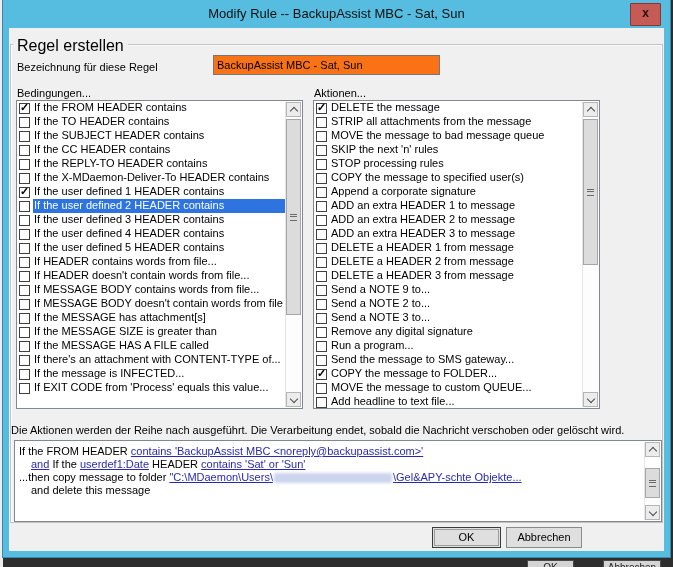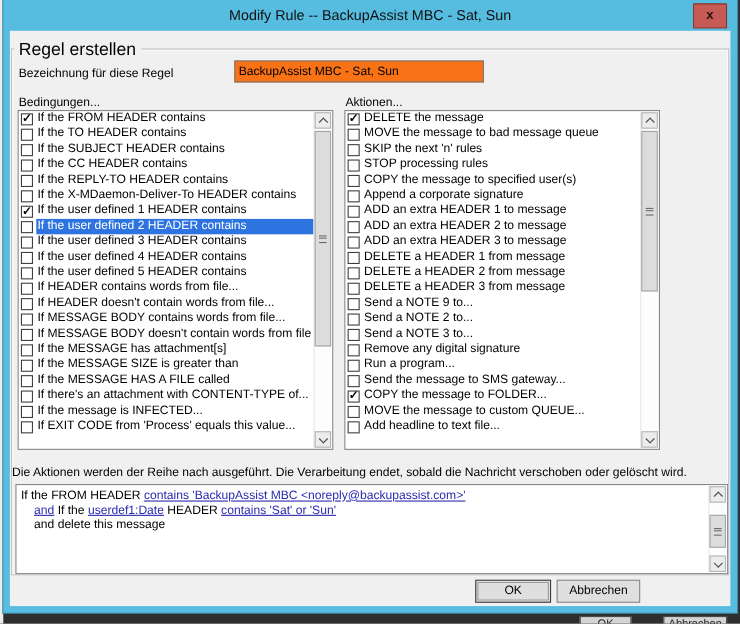--- a/index.html
+++ b/index.html
@@ -211,20 +211,24 @@
       </div>
 
       <div class="listbox lb-right">
         <div class="rows">
 
             <div class="row checked">
               <span class="cbx"></span>
               <span class="row-label">DELETE the message</span>
             </div>
 
+            <div class="row">
+              <span class="cbx"></span>
+              <span class="row-label">STRIP all attachments from the message</span>
+            </div>
 
             <div class="row">
               <span class="cbx"></span>
               <span class="row-label">MOVE the message to bad message queue</span>
             </div>
 
             <div class="row">
               <span class="cbx"></span>
               <span class="row-label">SKIP the next 'n' rules</span>
             </div>
@@ -331,20 +335,21 @@
             </div>
         </div>
       </div>
 
       <div class="note">Die Aktionen werden der Reihe nach ausgeführt. Die Verarbeitung endet, sobald die Nachricht verschoben oder gelöscht wird.</div>
 
       <div class="summary">
         <div class="sum-content">
             <div class="sum-line"><span>If the FROM HEADER </span><span class="link">contains 'BackupAssist MBC &lt;noreply@backupassist.com&gt;'</span></div>
             <div class="sum-line indent"><span class="link">and</span><span> If the </span><span class="link">userdef1:Date</span><span> HEADER </span><span class="link">contains 'Sat' or 'Sun'</span></div>
+            <div class="sum-line"><span>...then copy message to folder </span><span class="link">"C:\MDaemon\Users\</span><span class="redact">&nbsp;</span><span class="link">\Gel&amp;APY-schte Objekte...</span></div>
             <div class="sum-line indent"><span>and delete this message</span></div>
           </div>
         <div class="vscroll">
           <div class="sb-btn sb-up">
               <span class="chev chev-up"></span>
             </div>
           <div class="sb-thumb" style="top:26px;height:30px;">
               <span class="grip"></span>
             </div>
           <div class="sb-btn sb-down">

